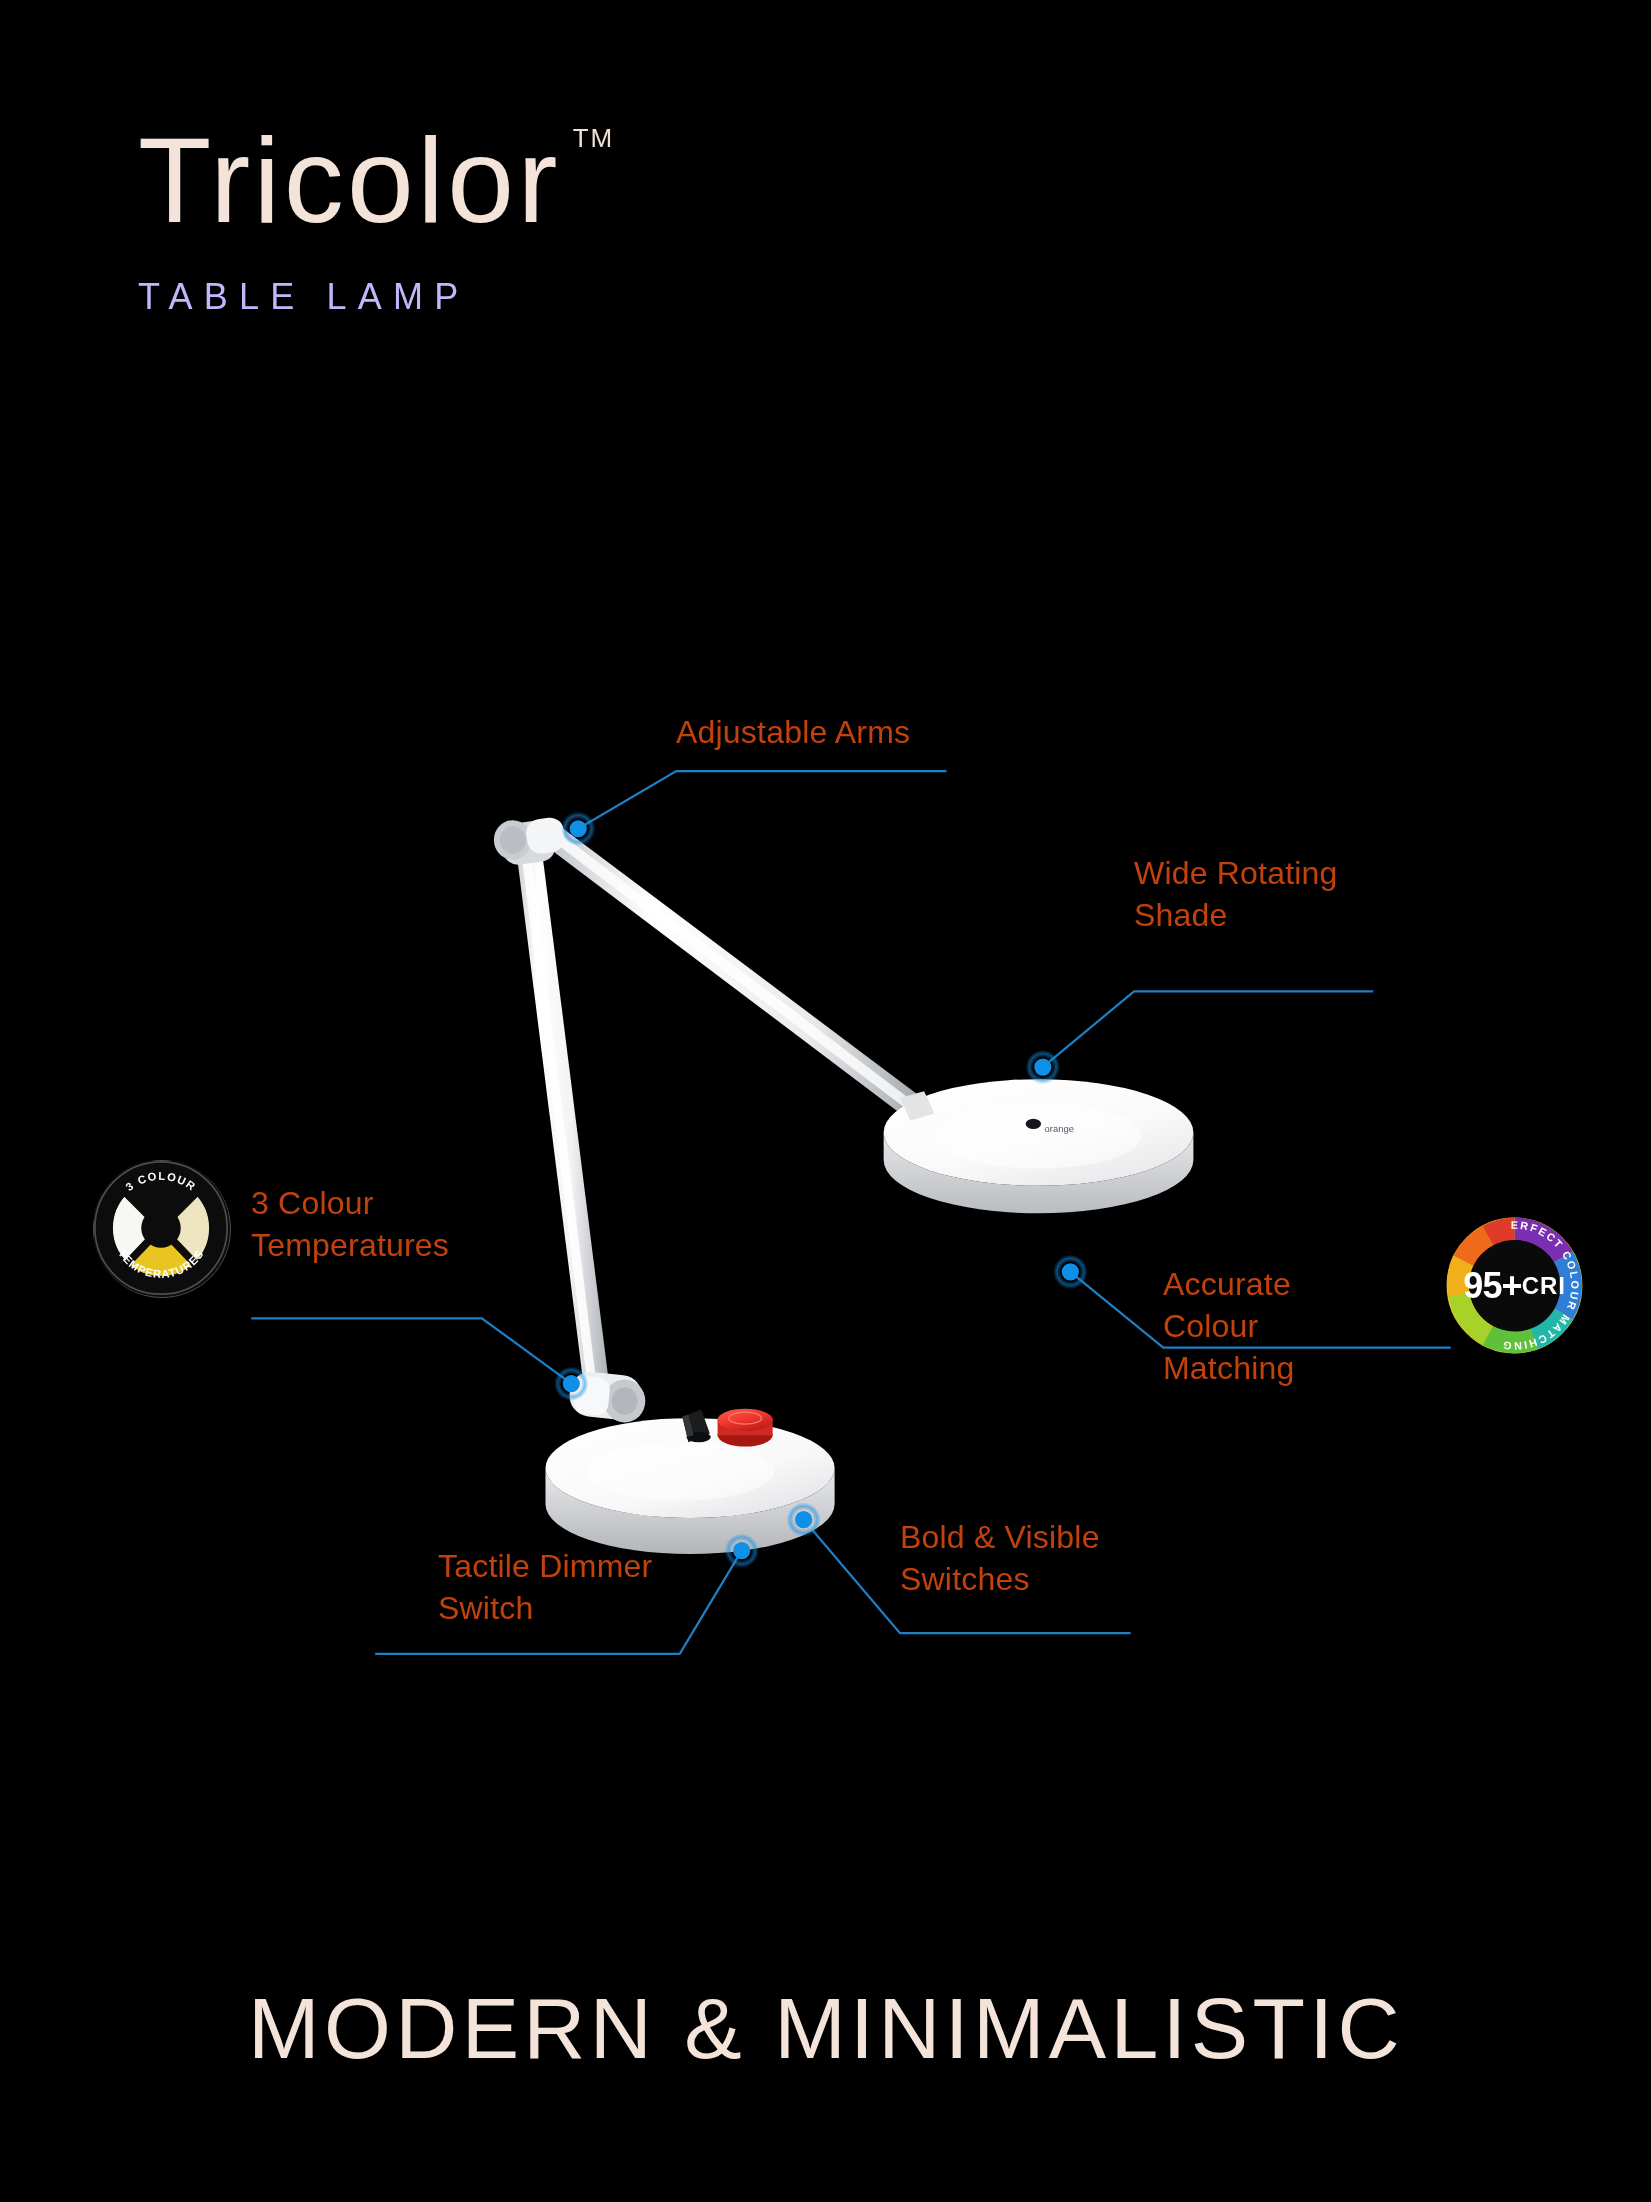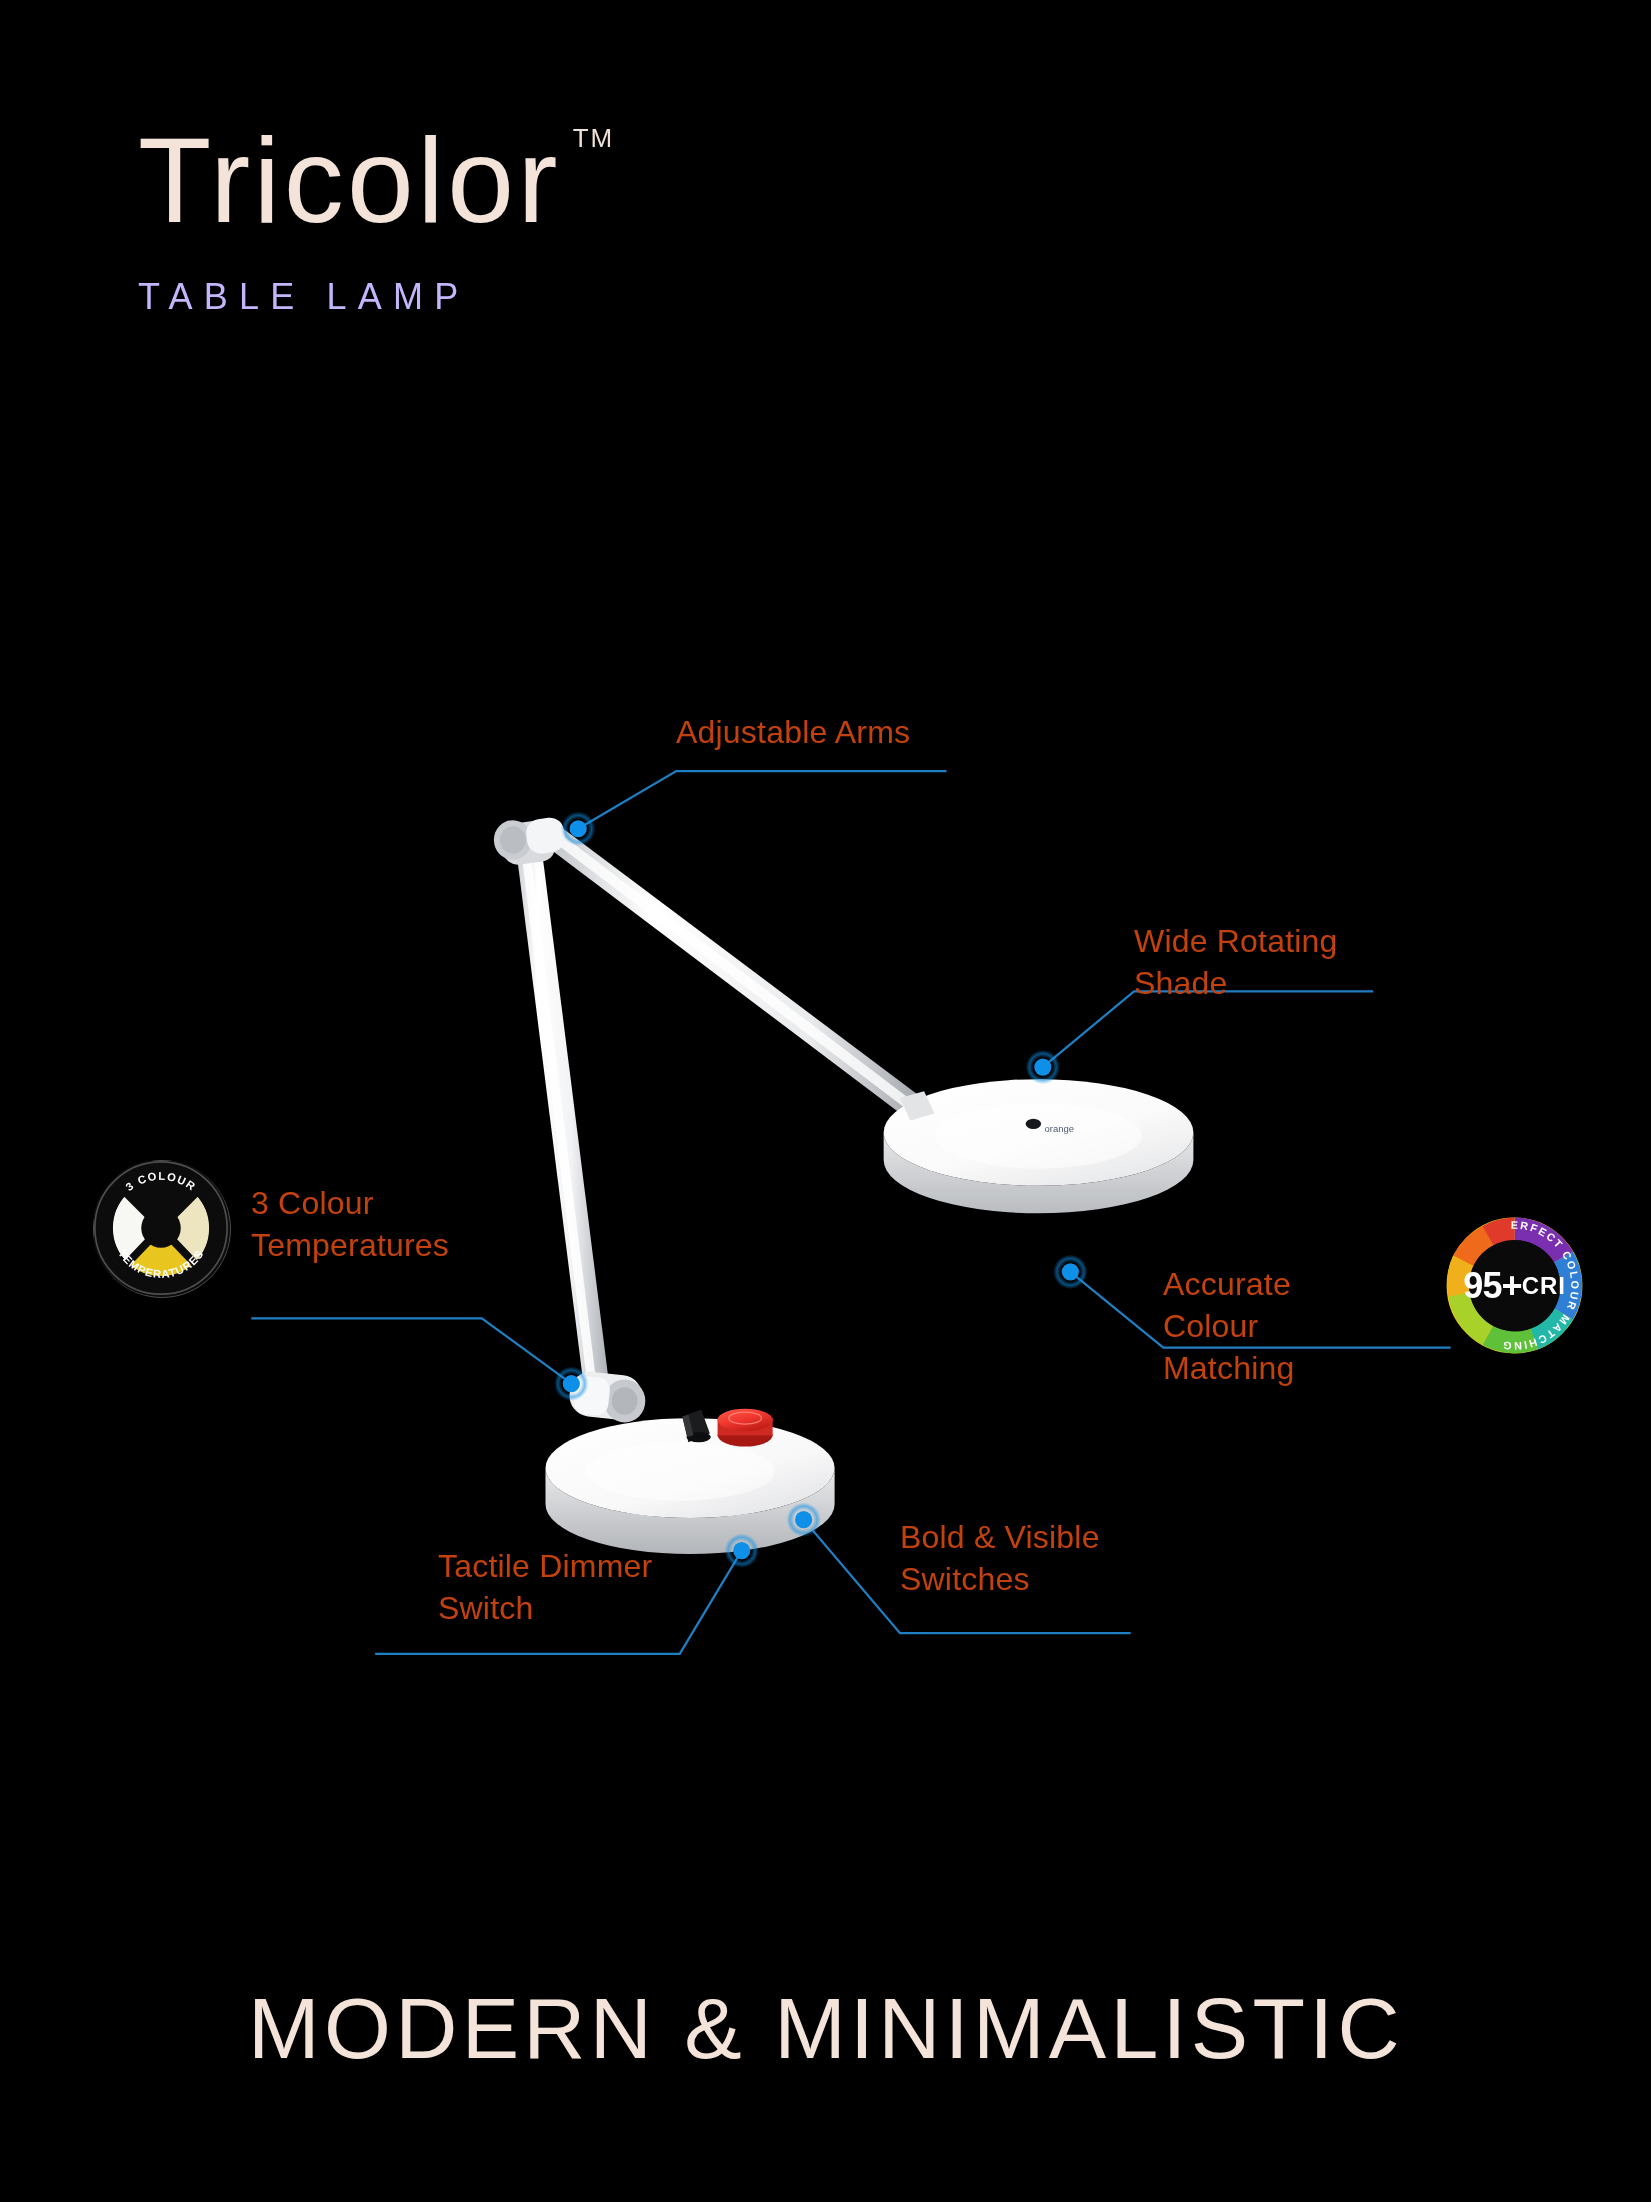--- a/index.html
+++ b/index.html
@@ -62,21 +62,21 @@
   .callout-text {
     color: #c2410c;
     font-size: 32px;
     font-weight: 400;
     line-height: 1.32;
     white-space: pre-line;
     letter-spacing: 0.2px;
   }
 
   .c-arms      { left: 676px;  top: 711px;  }
-  .c-shade     { left: 1134px; top: 920px; }
+  .c-shade     { left: 1134px; top: 852px; }
   .c-temps     { left: 251px;  top: 1182px; }
   .c-accurate  { left: 1163px; top: 1263px; }
   .c-dimmer    { left: 394px;  top: 1545px; margin-left: 44px; }
   .c-switches  { left: 900px; top: 1516px; }
 
   
   .badge-temp {
     position: absolute;
     left: 93px;
     top: 1160px;

